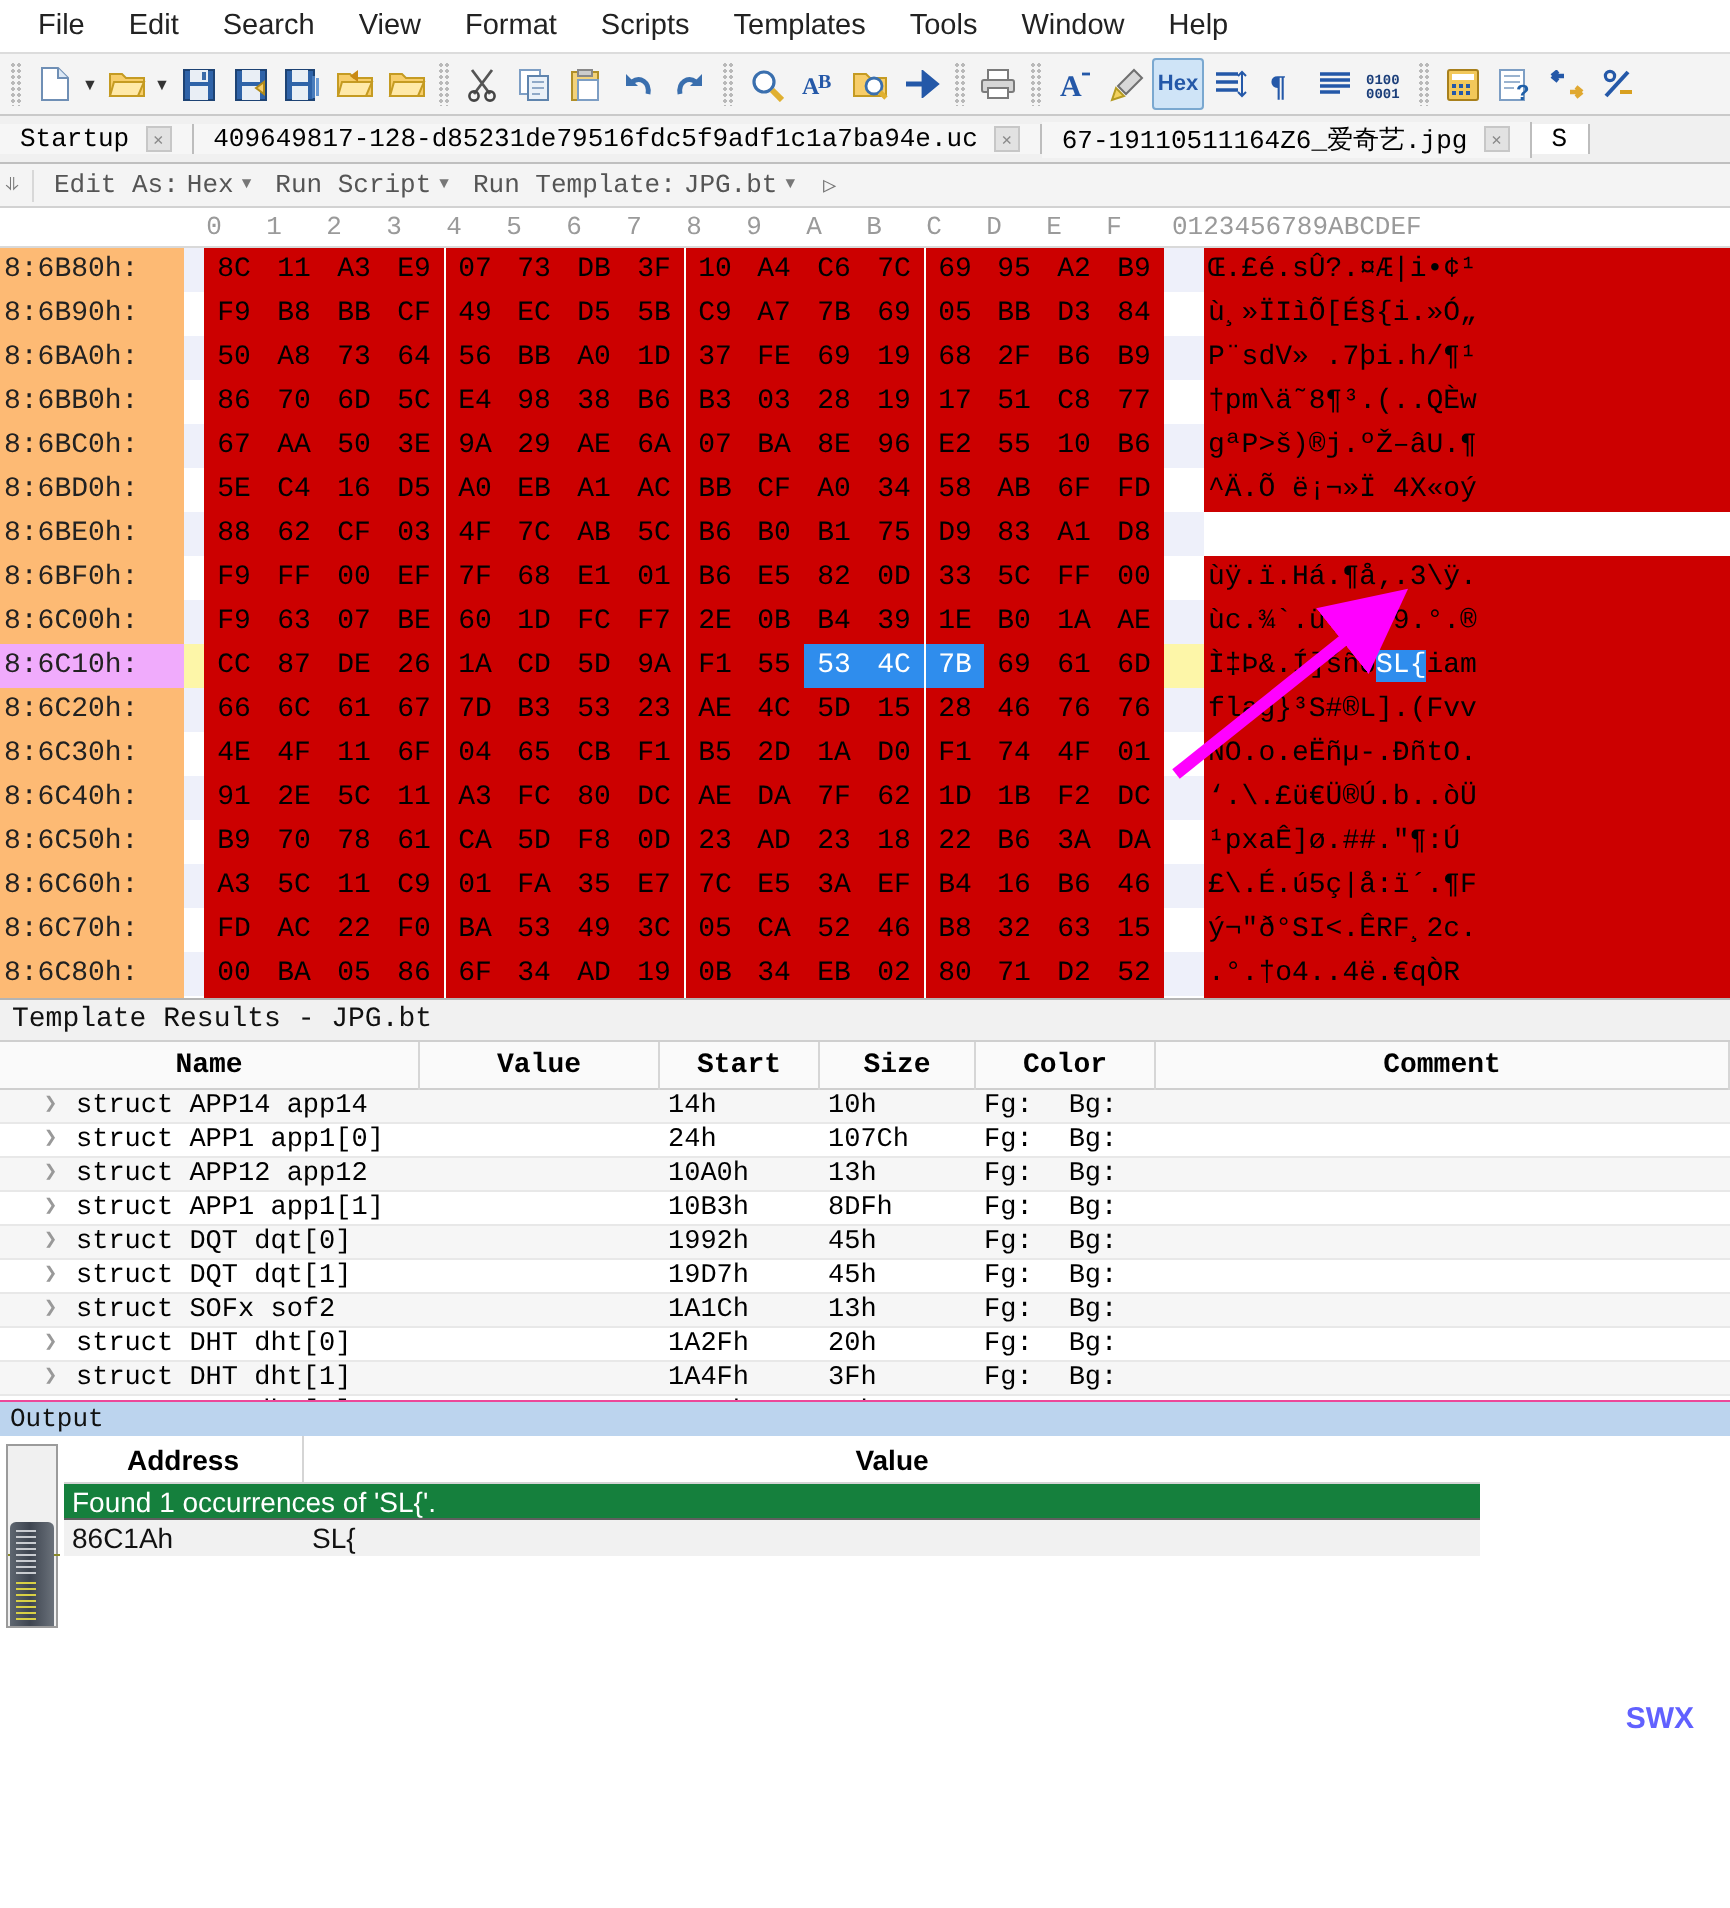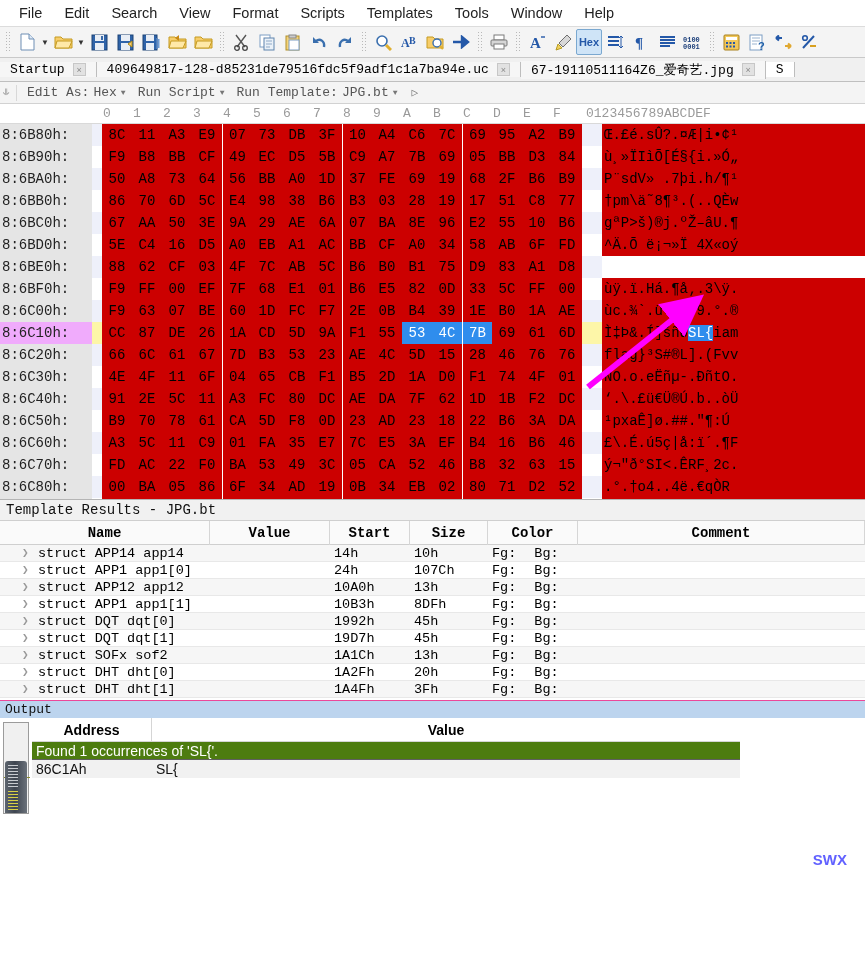--- a/index.html
+++ b/index.html
@@ -108,21 +108,21 @@
     border-bottom: 1px solid #d9d9d9;
   }
   .h-addr { width: 92px; flex: none; }
   .h-hex  { width: 480px; flex: none; display:flex; }
   .h-hex span { width: 30px; text-align:center; display:block; }
   .h-gap  { width: 14px; flex:none; }
   .h-asc  { flex: 1; letter-spacing: 0px; }
 
   .hexrow { display: flex; height: 22px; align-items: center; font-size: 14px; }
   .r-addr {
-    width: 92px; flex: none; color: #222; background: #e5e5e5;
+    width: 92px; flex: none; color: #222; background: #fdba74;
     height: 22px; line-height: 22px; padding-left: 2px;
   }
   .hexrow.cursor .r-addr { background: #f0abfc; }
   .r-pad { width: 10px; flex:none; height:22px; background:#eef0fa; }
   .hexrow.alt .r-pad { background:#ffffff; }
   .hexrow.cursor .r-pad { background:#fdf6a8; }
   .r-hex {
     width: 480px; flex:none; display:flex; height: 22px; align-items:center;
     background: #cc0000; color: #000;
   }
@@ -206,21 +206,21 @@
   }
   .rail-tick { position:absolute; left:0; top:54px; width:26px; height:1px; background:#8a8a2a; }
   .out-list { flex:1; background:#fff; }
   .out-head {
     display:flex; height:24px; align-items:center; font-size:14px; font-weight:bold;
     border-bottom:1px solid #d5d5d5; background:#ffffff; color:#000;
   }
   .o-addr { width: 120px; flex:none; text-align:center; border-right:1px solid #d5d5d5; height:24px; line-height:24px;}
   .o-val  { flex:1; text-align:center; height:24px; line-height:24px;}
   .out-row { display:flex; height:18px; align-items:center; font-size:14px; }
-  .out-row.msg { background:#4d7c0f; color:#ffffff; border-bottom:1px solid #5f5f5f; padding-left:4px;}
+  .out-row.msg { background:#15803d; color:#ffffff; border-bottom:1px solid #5f5f5f; padding-left:4px;}
   .out-row.res { background:#f1f1f1; color:#111; }
   .out-row .oa { width:120px; flex:none; padding-left:4px; }
   .out-row .ov { flex:1; padding-left:4px; }
   .out-trail { width: 125px; flex:none; background:#ffffff; }
 
   .footer { position:relative; height: 62px; background:#fff; }
   .swx {
     position:absolute; right: 18px; top: 33px;
     color:#6161ff; font-size: 15px; font-weight: bold;
     font-family:"Liberation Sans", sans-serif;

